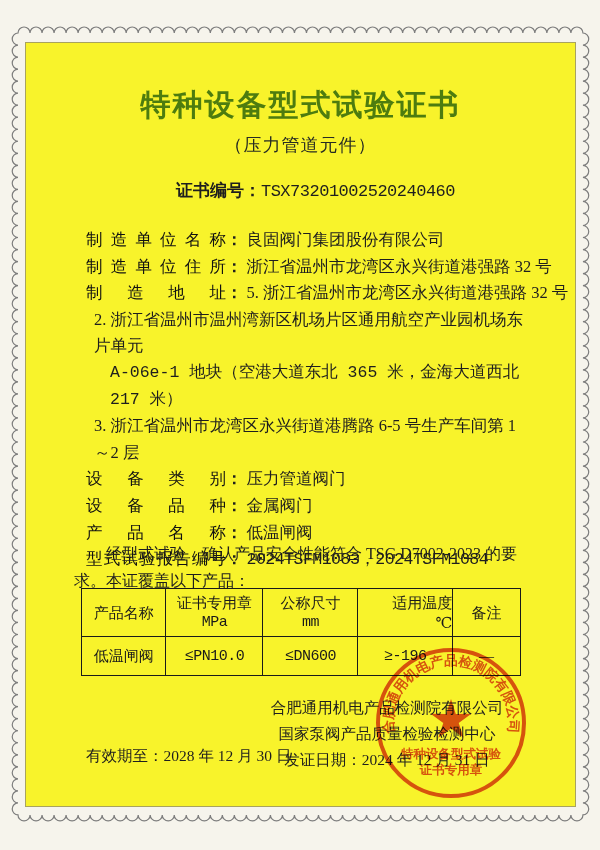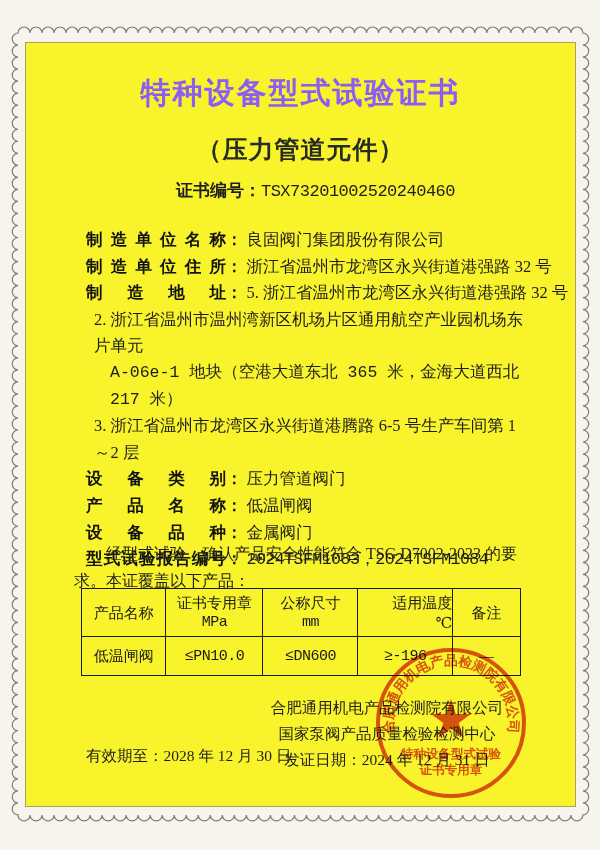--- a/index.html
+++ b/index.html
@@ -8,41 +8,41 @@
     background:#f6f4ec;
     font-family:"Liberation Serif","DejaVu Serif",serif;
     color:#1e1e1e;
   }
   .border-svg{position:absolute;left:0;top:0;z-index:1;}
   .certificate{
     position:absolute;left:25px;top:42px;width:551px;height:765px;
     background:#f8f32b;border:1px solid #a8a35f;box-sizing:border-box;z-index:2;
   }
   .title{
-    position:absolute;top:30px;left:0;width:100%;text-align:center;
-    font-size:30px;font-weight:bold;color:#8b5cf6;letter-spacing:2px;
+    position:absolute;top:42px;left:0;width:100%;text-align:center;
+    font-size:30px;font-weight:bold;color:#4d7c0f;letter-spacing:2px;
   }
   .subtitle{
     position:absolute;top:90px;left:0;width:100%;text-align:center;
-    font-size:25px;font-weight:bold;color:#262b23;letter-spacing:1px;
+    font-size:18px;font-weight:normal;color:#262b23;letter-spacing:1px;
   }
   .certno-row{
     position:absolute;top:136px;left:0;width:100%;text-align:center;
     font-size:17px;
     padding-left:15px;
   }
   .certno-row .lbl{font-weight:bold;}
   .mono{font-family:"Liberation Mono","DejaVu Sans Mono",monospace;letter-spacing:-0.5px;}
   .body-block{
     position:absolute;left:60px;top:184px;width:445px;
     font-size:16.5px;line-height:26.6px;
   }
   .frow{white-space:nowrap;}
   .flabel{
-    display:inline-block;width:140px;font-weight:bold;color:#111;
+    display:inline-block;width:140px;font-weight:normal;color:#111;
     text-align:justify;text-align-last:justify;vertical-align:top;
   }
   .fcolon{font-weight:bold;margin-right:4px;}
   .addr2{padding-left:8px;}
   .addr-ind{padding-left:24px;font-family:Liberation Mono, monospace;}
   .statement{
     position:absolute;left:48px;top:497px;width:472px;
     font-size:16px;line-height:27px;text-indent:2em;
   }
   .ptable{
@@ -94,24 +94,24 @@
     <div class="frow">
       <span class="flabel">制造地址</span><span class="fcolon">：</span><span>5. 浙江省温州市龙湾区永兴街道港强路 32 号</span>
     </div>
     <div class="addr2">2. 浙江省温州市温州湾新区机场片区通用航空产业园机场东片单元</div>
     <div class="addr-ind">A-06e-1 地块（空港大道东北 365 米，金海大道西北 217 米）</div>
     <div class="addr2">3. 浙江省温州市龙湾区永兴街道港腾路 6-5 号生产车间第 1～2 层</div>
     <div class="frow">
       <span class="flabel">设备类别</span><span class="fcolon">：</span><span>压力管道阀门</span>
     </div>
     <div class="frow">
-      <span class="flabel">产品名称</span><span class="fcolon">：</span><span>低温闸阀</span>
+      <span class="flabel">设备品种</span><span class="fcolon">：</span><span>金属阀门</span>
     </div>
     <div class="frow">
-      <span class="flabel">设备品种</span><span class="fcolon">：</span><span>金属阀门</span>
+      <span class="flabel">产品名称</span><span class="fcolon">：</span><span>低温闸阀</span>
     </div>
     <div class="frow">
       <span class="flabel">型式试验报告编号</span><span class="fcolon">：</span><span class="mono">2024TSFM1083，2024TSFM1084</span>
     </div>
   </div>
 
   <div class="statement">经型式试验，确认产品安全性能符合 TSG D7002-2023 的要求。本证覆盖以下产品：</div>
 
   <table class="ptable">
     <tbody>

